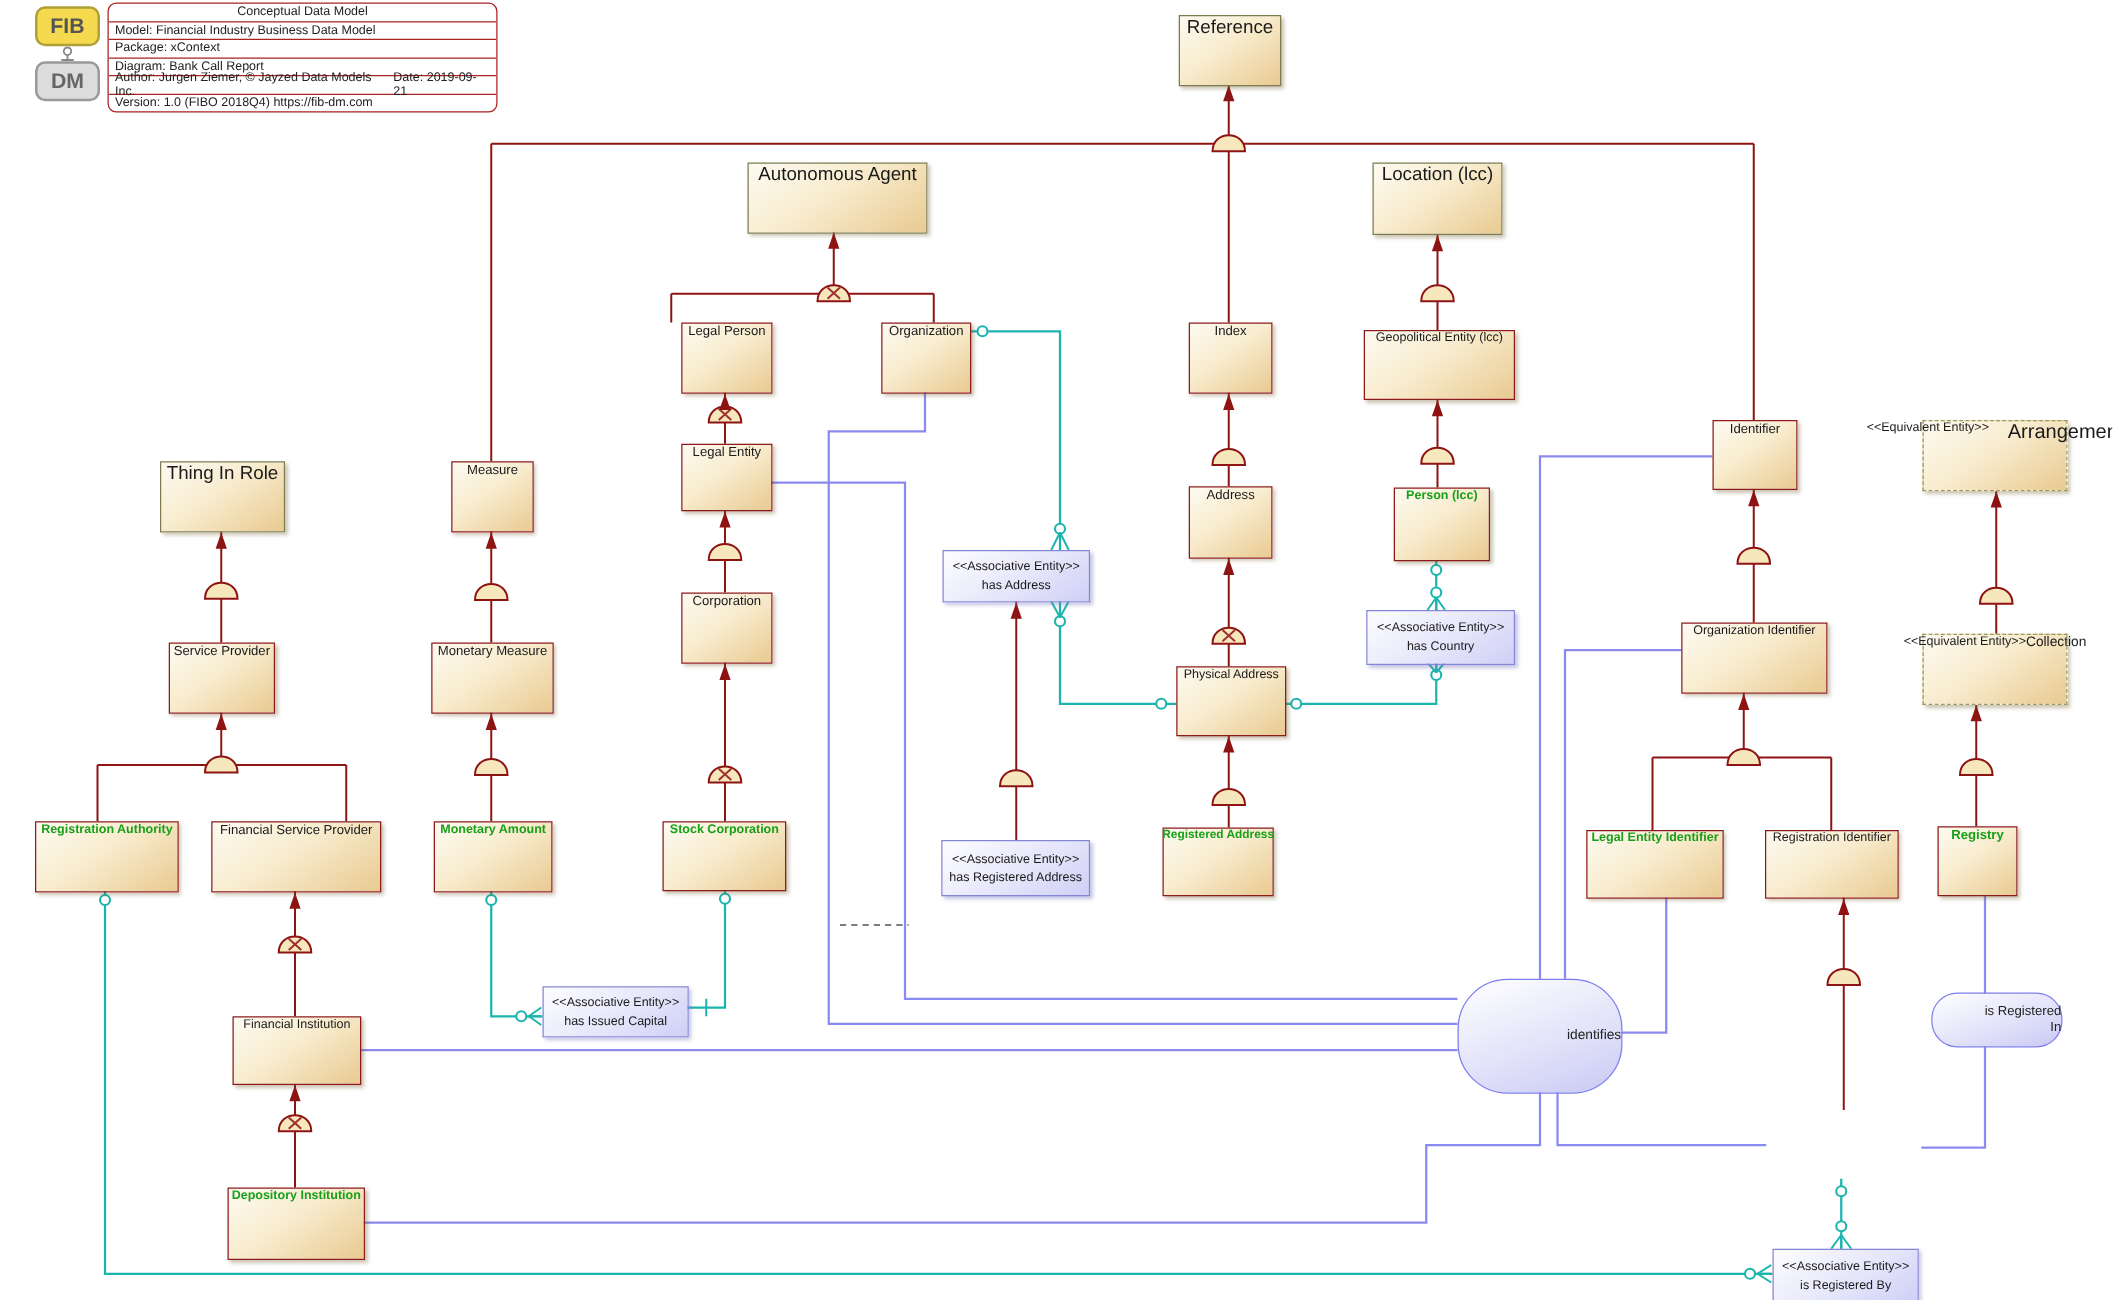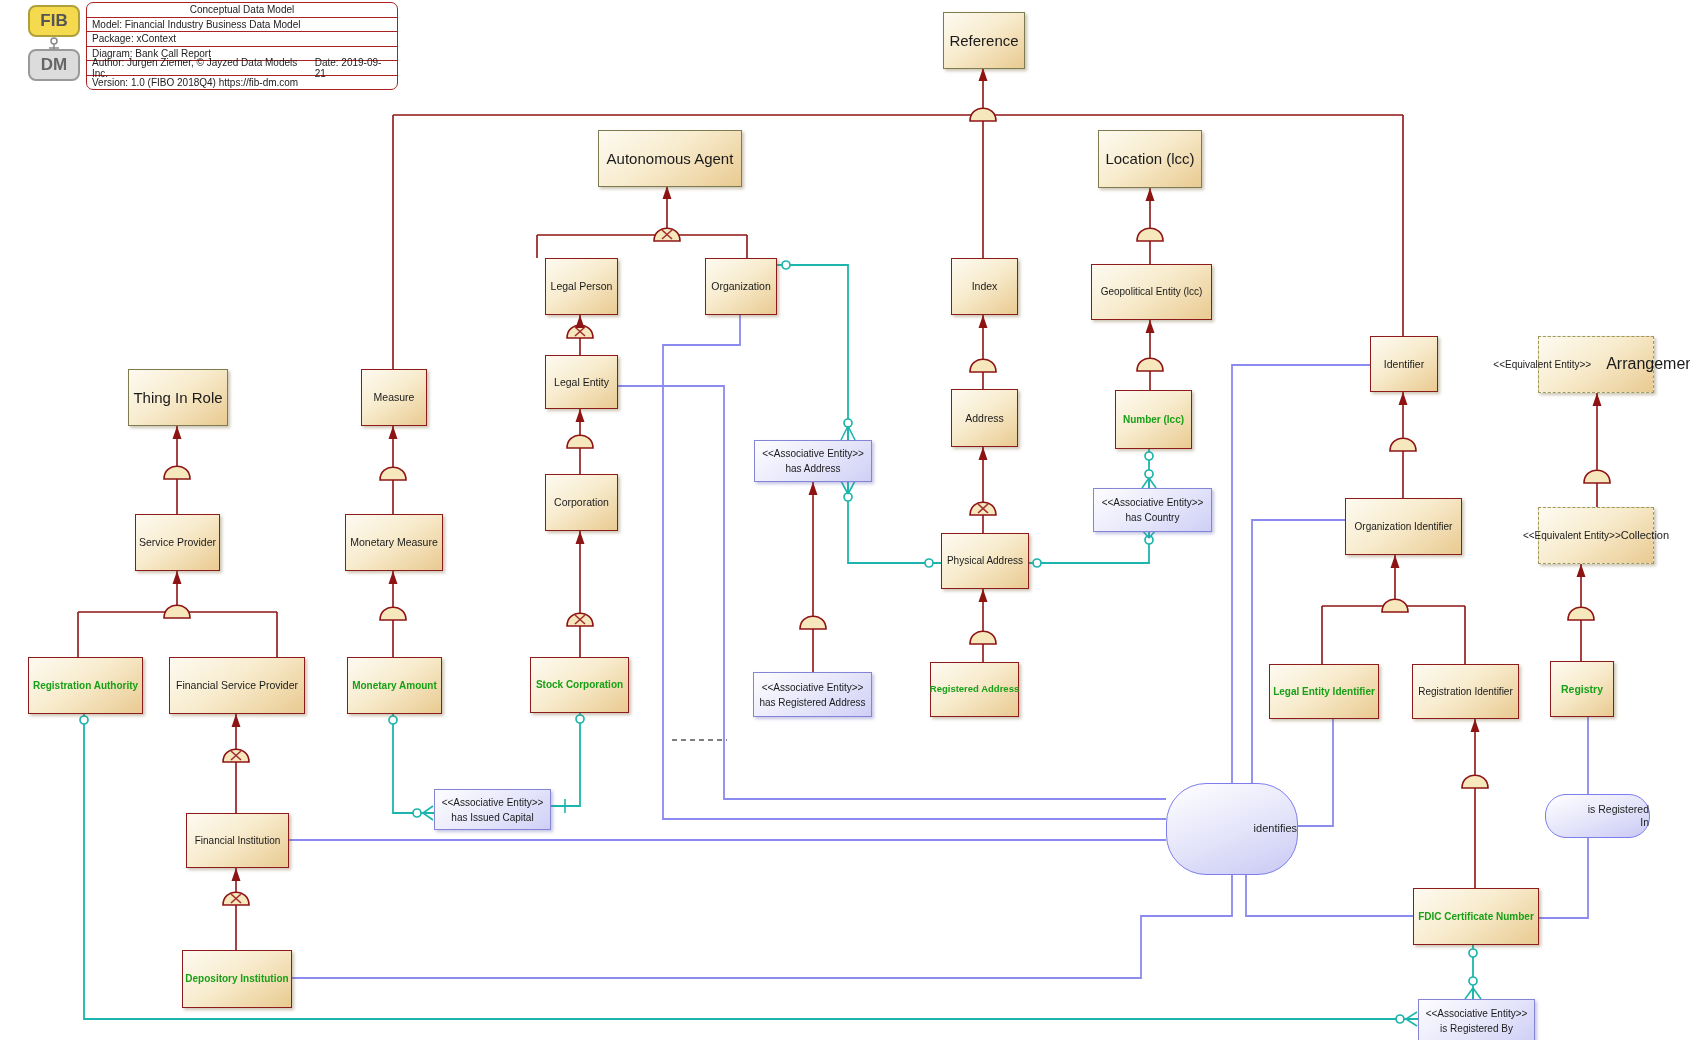--- a/index.html
+++ b/index.html
@@ -4,21 +4,21 @@
 <style>
   html,body{margin:0;padding:0;background:#fff;}
   #canvas{position:relative;width:1690px;height:1040px;background:#fff;overflow:hidden;
           font-family:"Liberation Sans", sans-serif;}
   svg.wires{position:absolute;left:0;top:0;z-index:0;}
   .red{stroke:#8e1414;stroke-width:1.6;fill:none}
   .blue{stroke:#8a8af0;stroke-width:1.8;fill:none}
   .teal{stroke:#1cb5ad;stroke-width:1.8;fill:none}
   .dash{stroke:#555;stroke-width:1.3;stroke-dasharray:5 4}
 
-  .ent{position:absolute;z-index:2;display:flex;align-items:center;justify-content:center;
+  .ent{position:absolute;z-index:2;display:flex;align-items:flex-start;justify-content:center;
        text-align:center;background:linear-gradient(145deg,#fdfaf1 0%,#f8ecce 45%,#e9ca91 100%);
        border:1.8px solid #8e1b1b;color:#1a1a1a;font-size:10.5px;line-height:1.15;
        box-shadow:2px 2px 3px rgba(110,85,40,.35);}
   .ent .lbl{white-space:nowrap;}
   .root{border-color:#7c7c50;font-size:15px;}
   .green .lbl{color:#18a018;font-weight:bold;}
   .equiv{border:1.8px dashed #9a9a60;flex-direction:row;}
   .equiv .ster{font-size:10px;white-space:nowrap;}
   .equiv .big{font-size:16px;white-space:nowrap;margin-left:15px;}
   .equiv .small{font-size:11px;white-space:nowrap;}
@@ -244,21 +244,21 @@
 <div class="ent" style="left:135px;top:514px;width:83px;height:55px">
       <span class="lbl">Service Provider</span>
     </div>
 <div class="ent" style="left:345px;top:514px;width:96px;height:55px">
       <span class="lbl">Monetary Measure</span>
     </div>
 <div class="ent" style="left:951px;top:389px;width:65px;height:56px">
       <span class="lbl">Address</span>
     </div>
 <div class="ent green" style="left:1115px;top:390px;width:75px;height:57px">
-      <span class="lbl" style="font-size:10px">Number (lcc)</span>
+      <span class="lbl" style="font-size:10px">Person (lcc)</span>
     </div>
 <div class="ent" style="left:941px;top:533px;width:86px;height:54px">
       <span class="lbl" style="font-size:10px">Physical Address</span>
     </div>
 <div class="ent green" style="left:930px;top:662px;width:87px;height:53px">
       <span class="lbl" style="font-size:9.5px">Registered Address</span>
     </div>
 <div class="ent green" style="left:28px;top:657px;width:113px;height:55px">
       <span class="lbl" style="font-size:10px">Registration Authority</span>
     </div>
@@ -284,23 +284,20 @@
       <span class="lbl" style="font-size:10px">Organization Identifier</span>
     </div>
 <div class="ent green" style="left:1269px;top:664px;width:108px;height:53px">
       <span class="lbl" style="font-size:10px">Legal Entity Identifier</span>
     </div>
 <div class="ent" style="left:1412px;top:664px;width:105px;height:53px">
       <span class="lbl" style="font-size:10px">Registration Identifier</span>
     </div>
 <div class="ent green" style="left:1550px;top:661px;width:62px;height:54px">
       <span class="lbl">Registry</span>
-    </div>
-<div class="ent green" style="left:1413px;top:888px;width:124px;height:55px">
-      <span class="lbl" style="font-size:10px">FDIC Certificate Number</span>
     </div>
 
 <div class="ent equiv" style="left:1538px;top:336px;width:114px;height:55px">
   <span class="ster">&lt;&lt;Equivalent Entity&gt;&gt;</span>
   <span class="big">Arrangement</span>
 </div>
 <div class="ent equiv" style="left:1538px;top:507px;width:114px;height:55px">
   <span class="ster">&lt;&lt;Equivalent Entity&gt;&gt;</span>
   <span class="small">Collection</span>
 </div>

